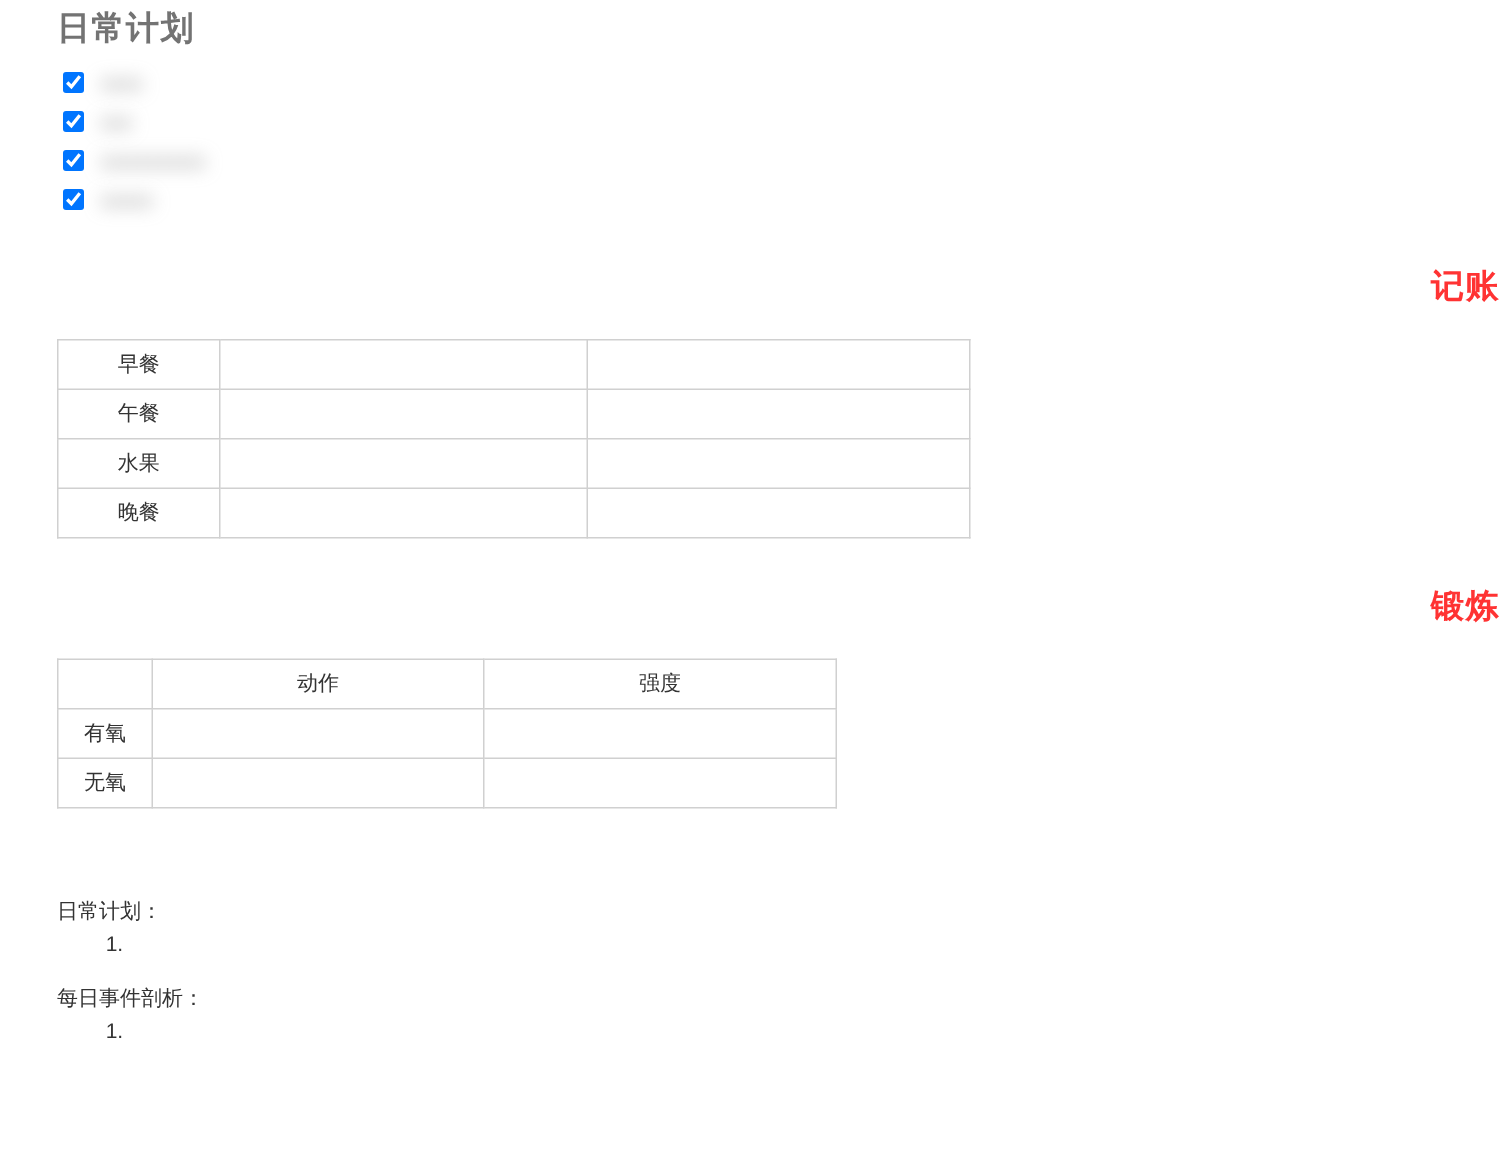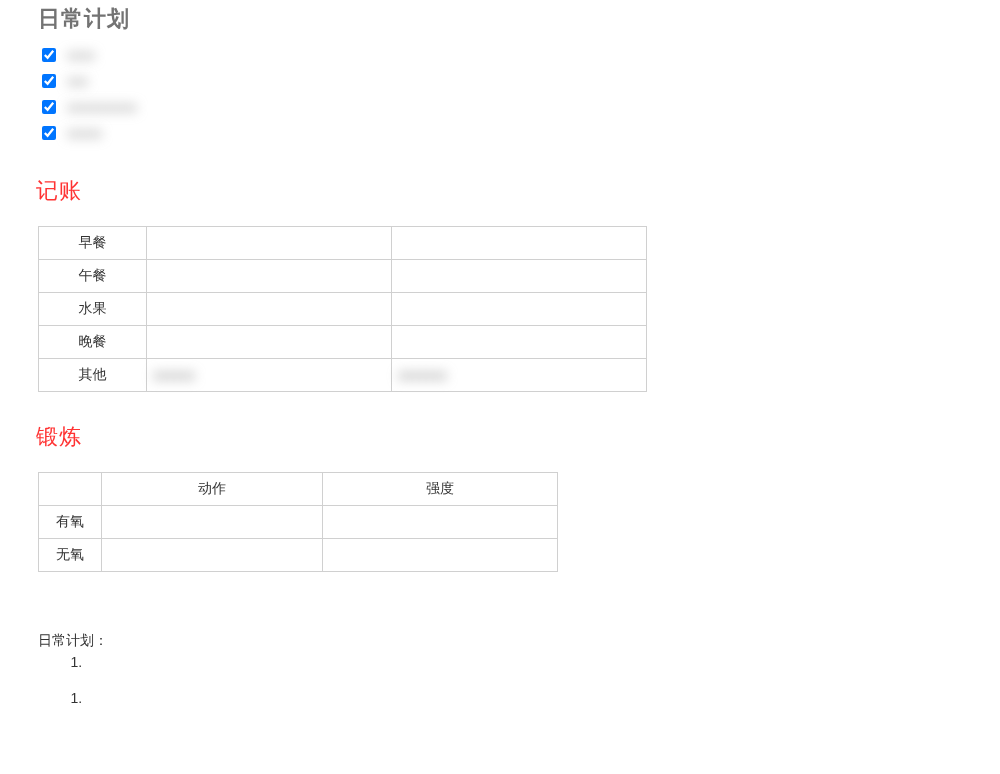--- a/index.html
+++ b/index.html
@@ -16,22 +16,23 @@
       color: #737373;
       font-size: 22px;
       letter-spacing: 1px;
       font-weight: 700;
       margin: 4px 0 8px 0;
     }
     h2 {
       color: #f33;
       font-size: 22px;
       letter-spacing: 1px;
-      font-weight: 400;
+      font-weight: 700;
       margin: 30px 0 20px -2px;
+      text-align: right;
     }
     .plan-list {
       list-style: none;
       padding: 0;
       margin: 0 0 10px 0;
     }
     .plan-item {
       display: flex;
       align-items: center;
       gap: 8px;
@@ -130,25 +131,20 @@
     <tr>
       <td>水果</td>
       <td></td>
       <td></td>
     </tr>
     <tr>
       <td>晚餐</td>
       <td></td>
       <td></td>
     </tr>
-    <tr>
-      <td>其他</td>
-      <td><span class="cell-blur">xxxxxx</span></td>
-      <td><span class="cell-blur">xxxxxxx</span></td>
-    </tr>
   </tbody>
 </table>
 
 <h2>锻炼</h2>
 <table class="ex-table">
   <thead>
     <tr>
       <th></th>
       <th>动作</th>
       <th>强度</th>
@@ -166,16 +162,17 @@
       <td></td>
     </tr>
   </tbody>
 </table>
 
 <div class="bottom-block">
   <p class="bl-title">日常计划：</p>
   <ol class="bl-list">
     <li>&nbsp;</li>
   </ol>
+  <p class="bl-title">每日事件剖析：</p>
   <ol class="bl-list">
     <li>&nbsp;</li>
   </ol>
 </div>
 
 </body></html>

